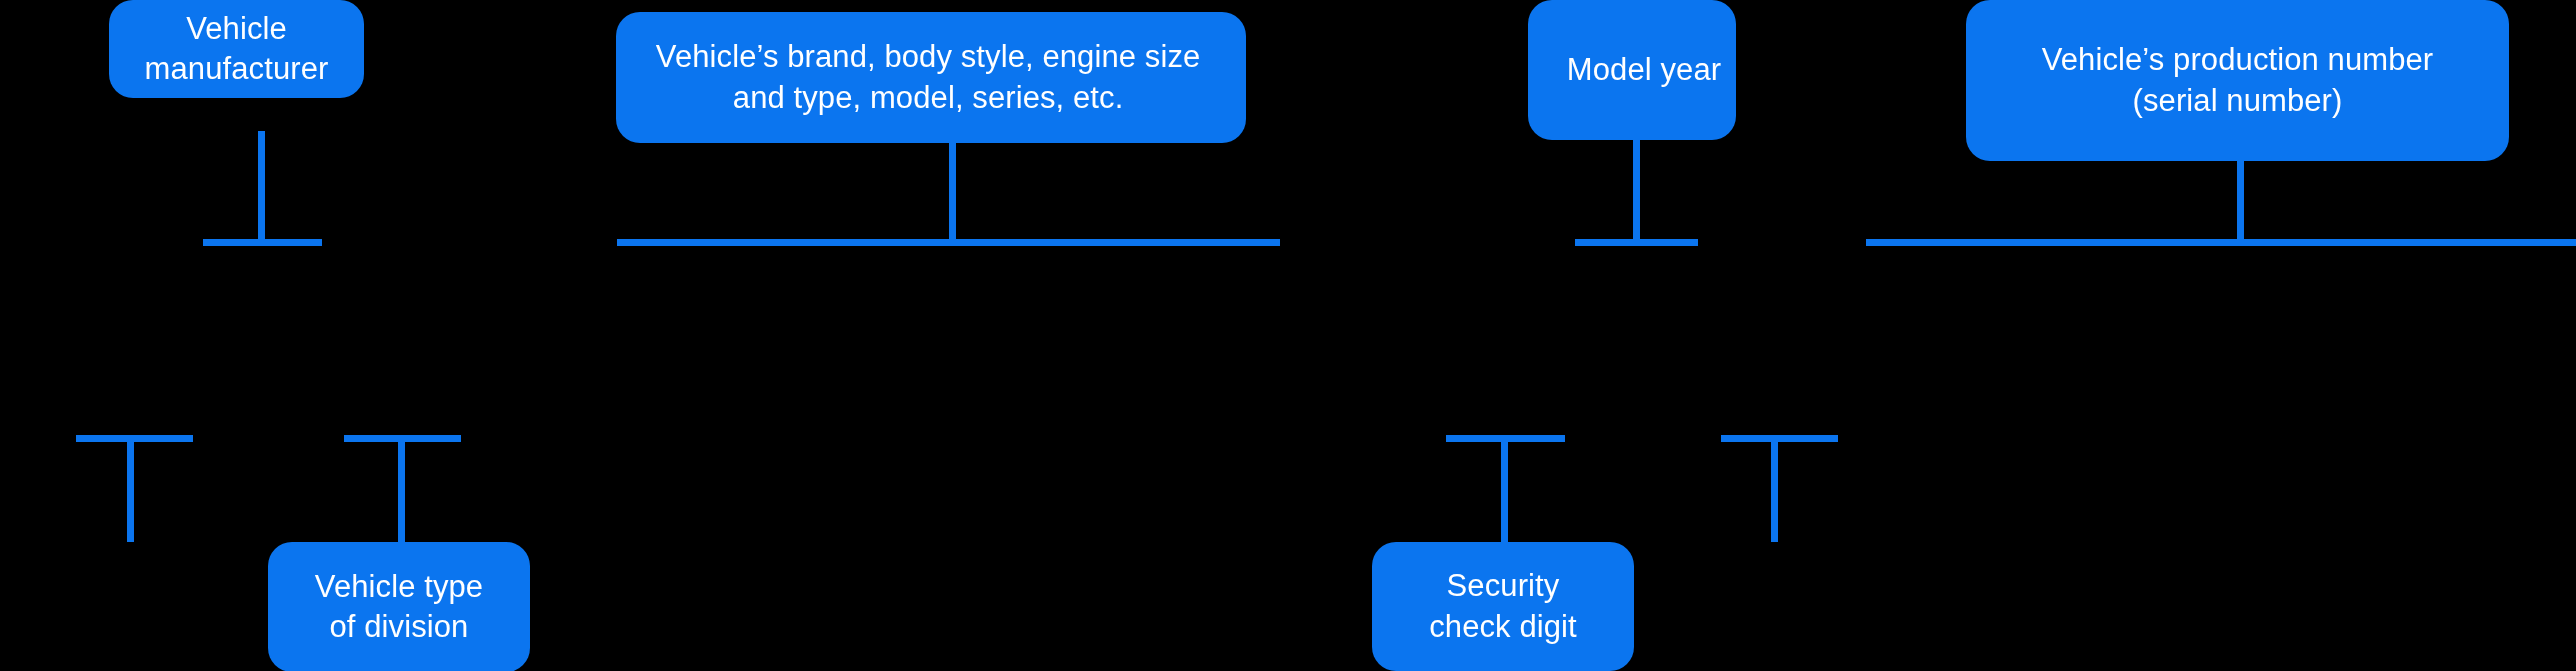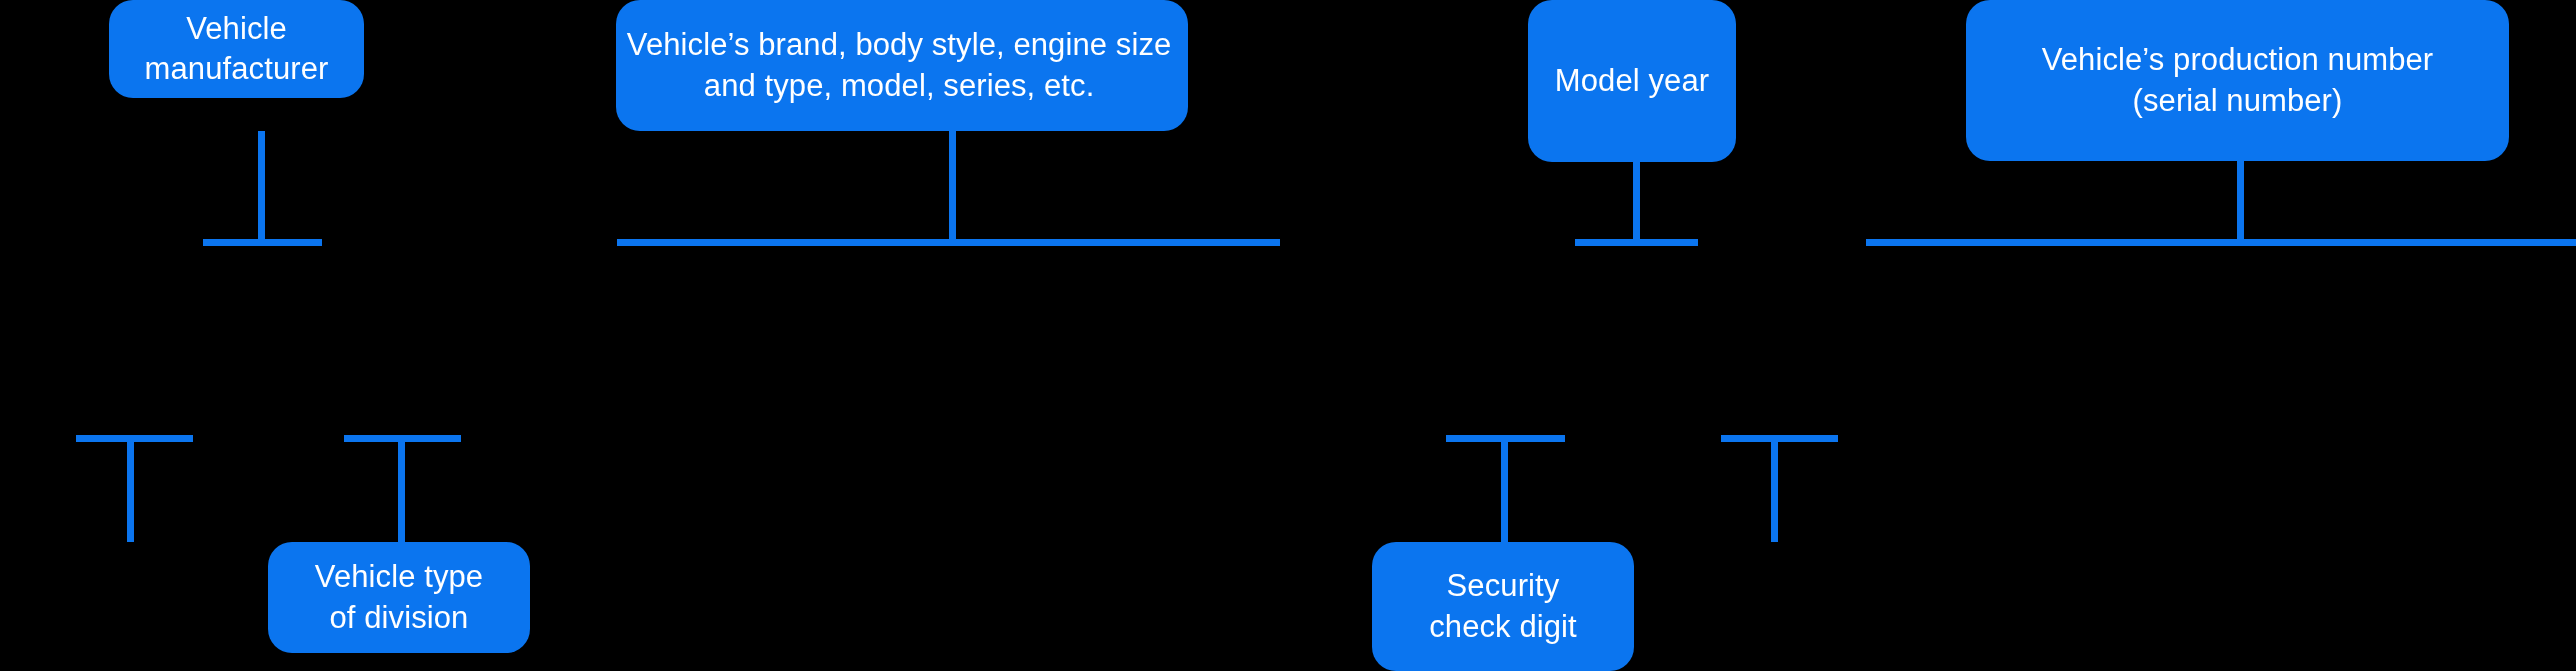--- a/index.html
+++ b/index.html
@@ -54,34 +54,34 @@
 </head>
 <body style="background: rgb(0, 0, 0);">
 
 <div id="canvas" style="width: 2576px; height: 672px; background: rgb(0, 0, 0);">
     <div class="bar" style="left: 203px; top: 239px; width: 119px; background: rgb(11, 117, 239);"></div>
     <div class="stem" style="left: 258px; top: 131px; height: 108px; background: rgb(11, 117, 239);"></div>
     <div class="node" style="left: 109px; top: 0px; width: 255px; height: 98px; background: rgb(11, 117, 239); color: rgb(255, 255, 255);"><span class="node-label">Vehicle
 manufacturer</span></div>
     <div class="bar" style="left: 617px; top: 239px; width: 663px; background: rgb(11, 117, 239);"></div>
     <div class="stem" style="left: 949px; top: 131px; height: 108px; background: rgb(11, 117, 239);"></div>
-    <div class="node" style="left: 616px; top: 0px; width: 572px; height: 131px; background: rgb(11, 117, 239); color: rgb(255, 255, 255); padding-left: 9px;"><span class="node-label">Vehicle’s brand, body style, engine size
+    <div class="node" style="left: 616px; top: 12px; width: 630px; height: 131px; background: rgb(11, 117, 239); color: rgb(255, 255, 255); padding-left: 9px;"><span class="node-label">Vehicle’s brand, body style, engine size
 and type, model, series, etc.</span></div>
     <div class="bar" style="left: 1575px; top: 239px; width: 123px; background: rgb(11, 117, 239);"></div>
     <div class="stem" style="left: 1633px; top: 131px; height: 108px; background: rgb(11, 117, 239);"></div>
-    <div class="node" style="left: 1528px; top: 0px; width: 208px; height: 162px; background: rgb(11, 117, 239); color: rgb(255, 255, 255);"><span class="node-label">Model year</span></div>
+    <div class="node" style="left: 1528px; top: 0px; width: 208px; height: 140px; background: rgb(11, 117, 239); color: rgb(255, 255, 255); text-align: right;"><span class="node-label">Model year</span></div>
     <div class="bar" style="left: 1866px; top: 239px; width: 738px; background: rgb(11, 117, 239);"></div>
     <div class="stem" style="left: 2237px; top: 131px; height: 108px; background: rgb(11, 117, 239);"></div>
     <div class="node" style="left: 1966px; top: 0px; width: 543px; height: 161px; background: rgb(11, 117, 239); color: rgb(255, 255, 255);"><span class="node-label">Vehicle’s production number
 (serial number)</span></div>
     <div class="bar" style="left: 76px; top: 435px; width: 117px; background: rgb(11, 117, 239);"></div>
     <div class="stem" style="left: 127px; top: 435px; height: 107px; background: rgb(11, 117, 239);"></div>
     <div class="bar" style="left: 344px; top: 435px; width: 117px; background: rgb(11, 117, 239);"></div>
     <div class="stem" style="left: 398px; top: 435px; height: 107px; background: rgb(11, 117, 239);"></div>
-    <div class="node" style="left: 268px; top: 542px; width: 262px; height: 111px; background: rgb(11, 117, 239); color: rgb(255, 255, 255);"><span class="node-label">Vehicle type
+    <div class="node" style="left: 268px; top: 542px; width: 262px; height: 130px; background: rgb(11, 117, 239); color: rgb(255, 255, 255);"><span class="node-label">Vehicle type
 of division</span></div>
     <div class="bar" style="left: 1446px; top: 435px; width: 119px; background: rgb(11, 117, 239);"></div>
     <div class="stem" style="left: 1501px; top: 435px; height: 107px; background: rgb(11, 117, 239);"></div>
     <div class="node" style="left: 1372px; top: 542px; width: 262px; height: 129px; background: rgb(11, 117, 239); color: rgb(255, 255, 255);"><span class="node-label">Security
 check digit</span></div>
     <div class="bar" style="left: 1721px; top: 435px; width: 117px; background: rgb(11, 117, 239);"></div>
     <div class="stem" style="left: 1771px; top: 435px; height: 107px; background: rgb(11, 117, 239);"></div>
   </div>
 
 

